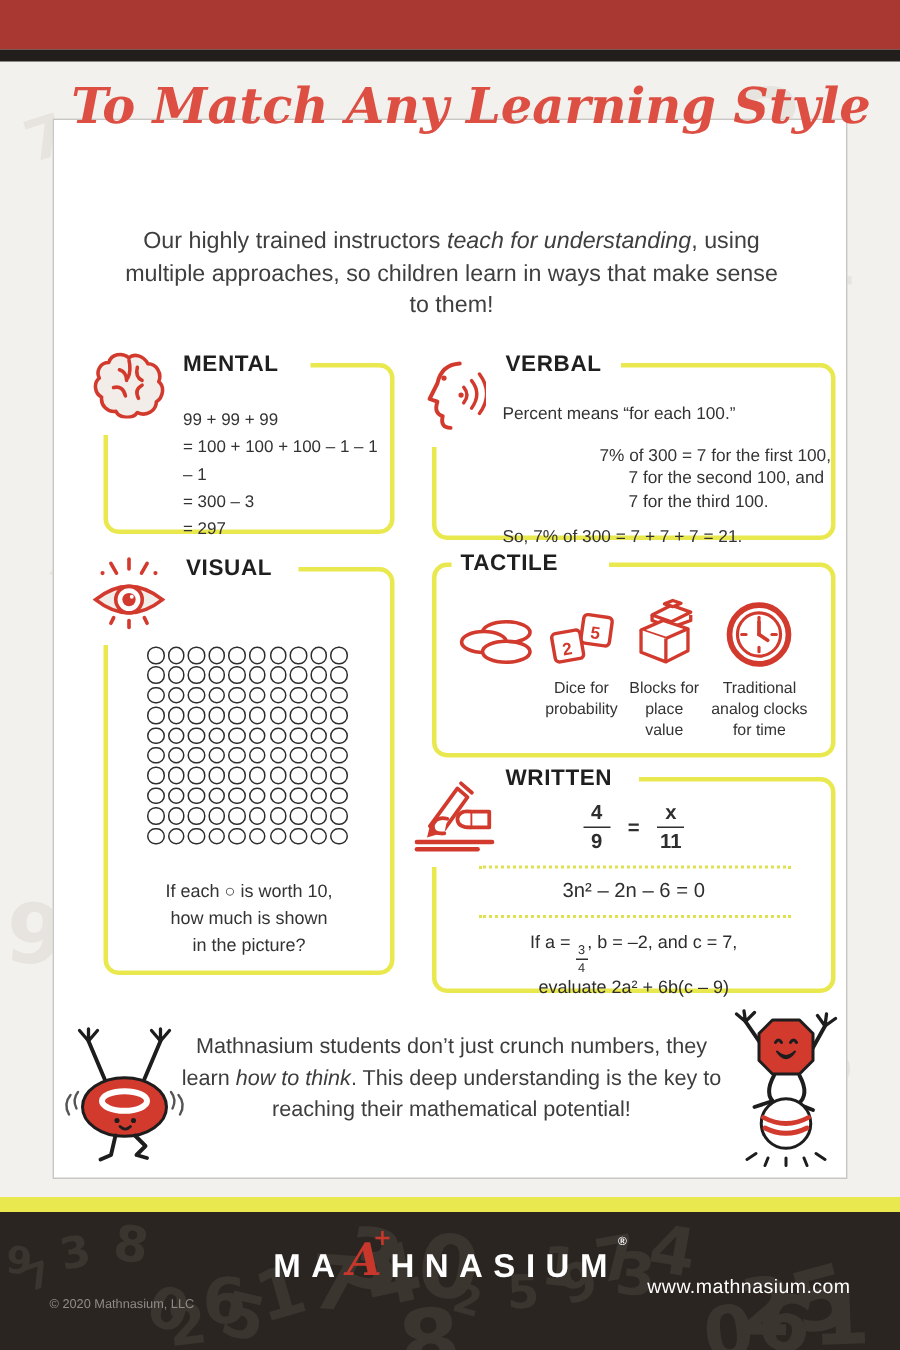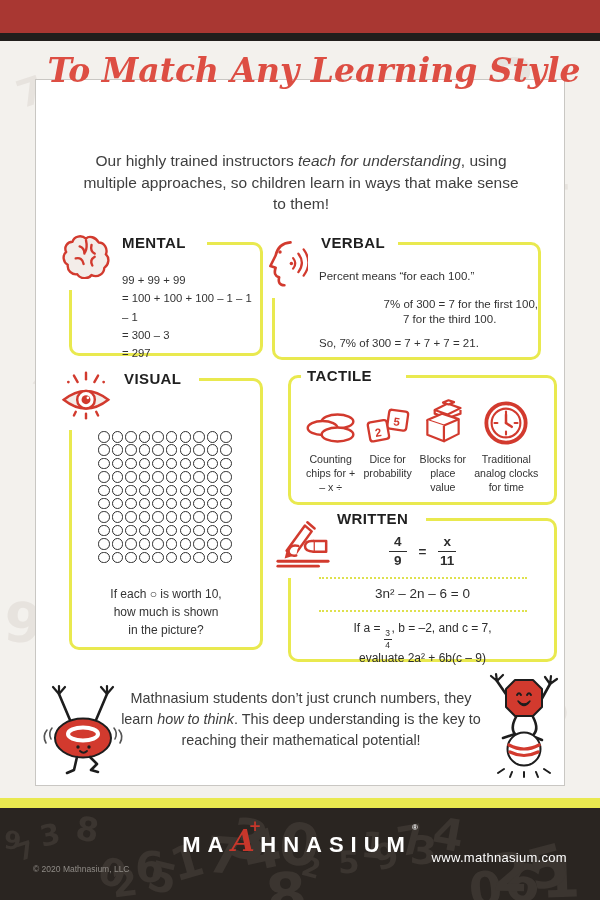--- a/index.html
+++ b/index.html
@@ -35,21 +35,21 @@
                  font-family:"Liberation Sans",sans-serif; background:transparent; }
   .box-icon { position:absolute; }
 
   .box-mental  { left:33px;  top:162px; width:194px; height:114px; }
   .box-mental .gap-top { width:140px; }
   .box-mental .gap-left { height:50px; }
   .box-mental .box-heading { left:50px; }
   .box-mental .box-icon { left:-10px; top:-12px; }
   .mental-lines { padding:26px 0 0 50px; font-size:11.3px; line-height:1.62; color:#333; }
 
-  .box-verbal  { left:236px; top:162px; width:269px; height:118px; }
+  .box-verbal  { left:252px; top:162px; width:269px; height:118px; }
   .box-verbal .gap-top { width:128px; }
   .box-verbal .gap-left { height:58px; }
   .box-verbal .box-heading { left:46px; }
   .box-verbal .box-icon { left:-9px; top:-7px; }
   .verbal-lines { padding:24px 0 0 44px; font-size:11.5px; line-height:1.35; color:#333; }
   .verbal-lines .vl2 { margin-top:12px;text-align:right; }
   .verbal-lines .indent { padding-left:84px; }
   .verbal-lines .vl5 { margin-top:8px; }
 
   .box-visual  { left:33px;  top:298px; width:194px; height:272px; }
@@ -188,20 +188,21 @@
         <circle cx="16" cy="15" r="2" fill="#d23a2e" stroke="none"></circle>
         <path d="M31 22 q5 6 0 12" stroke-width="2.6"></path>
         <path d="M37 17 q8 10 0 21" stroke-width="2.6"></path>
         <path d="M43 12 q11 15 0 30" stroke-width="2.6"></path>
         <circle cx="29" cy="28" r="2" fill="#d23a2e" stroke="none"></circle>
       </svg>
       <h2 class="box-heading">VERBAL</h2>
       <div class="verbal-lines">
         <div>Percent means “for each 100.”</div>
         <div class="vl2">7% of 300 = 7 for the first 100,</div>
+        <div class="indent">7 for the second 100, and</div>
         <div class="indent">7 for the third 100.</div>
         <div class="vl5">So, 7% of 300 = 7 + 7 + 7 = 21.</div>
       </div>
     </section>
 
     <section class="ybox box-visual">
       <span class="gap-top"></span>
       <span class="gap-left"></span>
       <svg class="box-icon" width="52" height="54" viewBox="0 0 56 56" fill="none" stroke="#d23a2e" stroke-width="2.6" stroke-linecap="round">
         <path d="M28 3 v7"></path>
@@ -332,21 +333,20 @@
       <h2 class="box-heading">TACTILE</h2>
       <div class="tactile-items">
         <div class="titem w1">
           <div class="ticon">
             <svg width="54" height="36" viewBox="0 0 58 38" fill="#fff" stroke="#d23a2e" stroke-width="2.6">
               <ellipse cx="36" cy="12" rx="17" ry="7.5"></ellipse>
               <ellipse cx="20" cy="19" rx="16" ry="7.5"></ellipse>
               <ellipse cx="36" cy="26" rx="17" ry="7.5"></ellipse>
             </svg>
           </div>
-          <div class="tlabel">Counting chips for + – x ÷</div>
         </div>
         <div class="titem w2">
           <div class="ticon">
             <svg width="50" height="44" viewBox="0 0 52 46" fill="#fff" stroke="#d23a2e" stroke-width="2.4">
               <g transform="rotate(8 36 20)">
                 <rect x="26" y="9" width="20" height="20" rx="3"></rect>
                 <text x="32" y="25" font-size="12" font-weight="bold" fill="#d23a2e" stroke="none" font-family="Liberation Sans, sans-serif">5</text>
               </g>
               <g transform="rotate(-10 16 30)">
                 <rect x="6" y="20" width="20" height="20" rx="3"></rect>

